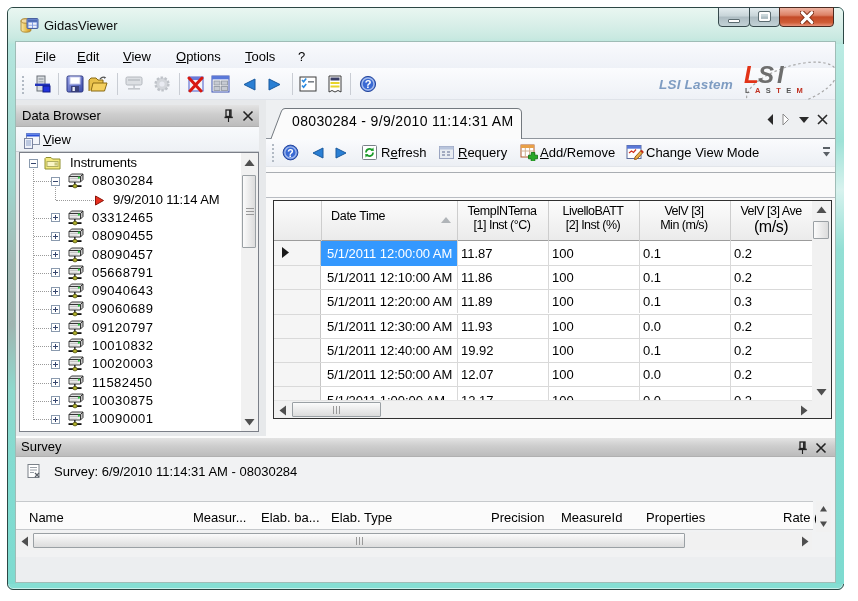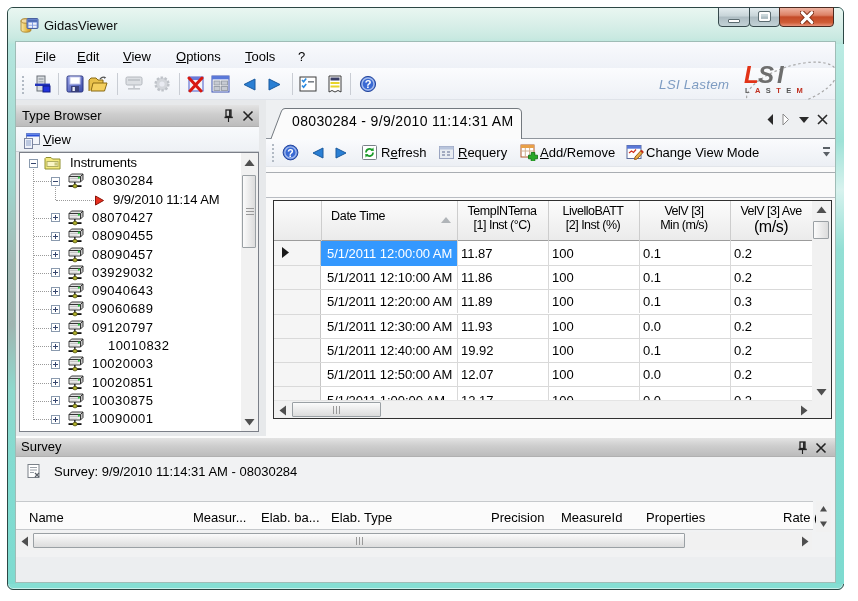--- a/index.html
+++ b/index.html
@@ -140,32 +140,32 @@
         <rect x="3.5" y="2.5" width="9" height="3" fill="#3a3e66"></rect>
         <rect x="3.5" y="7" width="9" height="2" fill="#e8d42a"></rect>
         <rect x="3.5" y="10.5" width="9" height="2" fill="#e8d42a"></rect>
       </svg>
       <div class="tsep" style="left:334px;top:5px"></div>
       <svg class="abs" style="left:343px;top:7px" width="18" height="18" viewBox="0 0 18 18">
         <circle cx="9" cy="9" r="7.6" fill="#3a6ad4" stroke="#28489c"></circle>
         <circle cx="9" cy="9" r="6" fill="none" stroke="#ffffff" stroke-opacity="0.55" stroke-width="1.4"></circle>
         <text x="9" y="13" font-size="11" font-weight="bold" fill="#fff" text-anchor="middle" font-family="Liberation Sans,sans-serif">?</text>
       </svg>
-      <div class="txt" style="left:643px;top:9px;font-style:italic;font-weight:normal;font-size:13.5px;color:#7e9cc2;letter-spacing:0.2px">LSI Lastem</div>
+      <div class="txt" style="left:643px;top:9px;font-style:italic;font-weight:bold;font-size:13.5px;color:#7e9cc2;letter-spacing:0.2px">LSI Lastem</div>
       <svg class="abs" style="left:720px;top:-24px" width="118px" height="78" viewBox="0 0 118 78">
         <ellipse cx="55" cy="37" rx="47" ry="19" fill="none" stroke="#a8a8a8" stroke-width="1.2" stroke-dasharray="2.5 2.5" transform="rotate(-18 69 37)"></ellipse>
         <text x="8" y="39" font-size="24" font-weight="bold" font-style="italic" fill="#e23317" font-family="Liberation Sans,sans-serif">L</text>
         <text x="22" y="39" font-size="24" font-weight="bold" font-style="italic" fill="#6e6e6e" font-family="Liberation Sans,sans-serif" letter-spacing="3">SI</text>
         <text x="9" y="49" font-size="7.5" font-weight="bold" fill="#555" font-family="Liberation Sans,sans-serif" letter-spacing="5.4">L<tspan fill="#c03020">A</tspan>S<tspan fill="#c03020">T</tspan>E<tspan fill="#c03020">M</tspan></text>
       </svg>
     </div>
     <div id="mainzone"></div>
 
     <div class="abs hdrbar" style="left:0;top:63px;width:243px;height:22px">
-      <div class="txt" style="left:6px;top:3px">Type Browser</div>
+      <div class="txt" style="left:6px;top:3px">Data Browser</div>
       <svg class="abs" style="left:207px;top:4px" width="12" height="14" viewBox="0 0 12 14">
         <rect x="3" y="1" width="5" height="6.5" fill="none" stroke="#222" stroke-width="1.3"></rect>
         <line x1="6.9" y1="1" x2="6.9" y2="7.5" stroke="#222" stroke-width="1.7"></line>
         <line x1="1.5" y1="8.4" x2="9.8" y2="8.4" stroke="#222" stroke-width="1.5"></line>
         <line x1="5.5" y1="9" x2="5.5" y2="13" stroke="#222" stroke-width="1.1"></line>
       </svg>
       <svg class="abs" style="left:226px;top:5px" width="12" height="12" viewBox="0 0 12 12">
         <path d="M1.5,1.5 L10.5,10.5 M10.5,1.5 L1.5,10.5" stroke="#222" stroke-width="1.6"></path>
       </svg>
     </div>
@@ -220,21 +220,21 @@
             <path d="M2,3.5 L13.5,3.5 L13.5,9 L2,9 Z" fill="#f0f0f0" stroke="#2a2a2a" stroke-width="0.9"></path>
             <path d="M2,3.5 L4.5,1 L16,1 L13.5,3.5 Z" fill="#e0e0e0" stroke="#2a2a2a" stroke-width="0.9"></path>
             <path d="M13.5,3.5 L16,1 L16,6.5 L13.5,9 Z" fill="#c6c6c6" stroke="#2a2a2a" stroke-width="0.9"></path>
             <rect x="3.2" y="4.8" width="9" height="1.3" fill="#c4c4c4"></rect>
             <rect x="3.2" y="6.9" width="7" height="1" fill="#d8d8d8"></rect>
             <circle cx="11.9" cy="4.7" r="1.1" fill="#2ec840"></circle>
             <rect x="7.2" y="9" width="1.3" height="3.2" fill="#111"></rect>
             <rect x="1.5" y="12.2" width="13" height="1.8" fill="#111"></rect>
             <ellipse cx="8" cy="13.1" rx="2.2" ry="1.8" fill="#b0b02a" stroke="#50500e" stroke-width="0.8"></ellipse>
           </svg>
-      <div class="txt" style="left:72px;top:56.9px;letter-spacing:0.45px">08070427</div>
+      <div class="txt" style="left:72px;top:56.9px;letter-spacing:0.45px">03312465</div>
       <div class="abs" style="left:14px;top:83.2px;width:17px;height:1px;border-top:1px dotted #9a9a9a"></div>
       <div class="abs" style="left:31px;top:78.7px;width:9px;height:9px;background:#fff;border:1px solid #8a9aae"></div>
           <div class="abs" style="left:33px;top:82.7px;width:5px;height:1px;background:#36466e"></div>
           <div class="abs" style="left:35px;top:80.7px;width:1px;height:5px;background:#36466e"></div>
       <svg class="abs" style="left:47px;top:75.2px" width="19" height="17" viewBox="0 0 19 17">
             <path d="M2,3.5 L13.5,3.5 L13.5,9 L2,9 Z" fill="#f0f0f0" stroke="#2a2a2a" stroke-width="0.9"></path>
             <path d="M2,3.5 L4.5,1 L16,1 L13.5,3.5 Z" fill="#e0e0e0" stroke="#2a2a2a" stroke-width="0.9"></path>
             <path d="M13.5,3.5 L16,1 L16,6.5 L13.5,9 Z" fill="#c6c6c6" stroke="#2a2a2a" stroke-width="0.9"></path>
             <rect x="3.2" y="4.8" width="9" height="1.3" fill="#c4c4c4"></rect>
             <rect x="3.2" y="6.9" width="7" height="1" fill="#d8d8d8"></rect>
@@ -268,21 +268,21 @@
             <path d="M2,3.5 L13.5,3.5 L13.5,9 L2,9 Z" fill="#f0f0f0" stroke="#2a2a2a" stroke-width="0.9"></path>
             <path d="M2,3.5 L4.5,1 L16,1 L13.5,3.5 Z" fill="#e0e0e0" stroke="#2a2a2a" stroke-width="0.9"></path>
             <path d="M13.5,3.5 L16,1 L16,6.5 L13.5,9 Z" fill="#c6c6c6" stroke="#2a2a2a" stroke-width="0.9"></path>
             <rect x="3.2" y="4.8" width="9" height="1.3" fill="#c4c4c4"></rect>
             <rect x="3.2" y="6.9" width="7" height="1" fill="#d8d8d8"></rect>
             <circle cx="11.9" cy="4.7" r="1.1" fill="#2ec840"></circle>
             <rect x="7.2" y="9" width="1.3" height="3.2" fill="#111"></rect>
             <rect x="1.5" y="12.2" width="13" height="1.8" fill="#111"></rect>
             <ellipse cx="8" cy="13.1" rx="2.2" ry="1.8" fill="#b0b02a" stroke="#50500e" stroke-width="0.8"></ellipse>
           </svg>
-      <div class="txt" style="left:72px;top:111.8px;letter-spacing:0.45px">03929032</div>
+      <div class="txt" style="left:72px;top:111.8px;letter-spacing:0.45px">05668791</div>
       <div class="abs" style="left:14px;top:138.1px;width:17px;height:1px;border-top:1px dotted #9a9a9a"></div>
       <div class="abs" style="left:31px;top:133.6px;width:9px;height:9px;background:#fff;border:1px solid #8a9aae"></div>
           <div class="abs" style="left:33px;top:137.6px;width:5px;height:1px;background:#36466e"></div>
           <div class="abs" style="left:35px;top:135.6px;width:1px;height:5px;background:#36466e"></div>
       <svg class="abs" style="left:47px;top:130.1px" width="19" height="17" viewBox="0 0 19 17">
             <path d="M2,3.5 L13.5,3.5 L13.5,9 L2,9 Z" fill="#f0f0f0" stroke="#2a2a2a" stroke-width="0.9"></path>
             <path d="M2,3.5 L4.5,1 L16,1 L13.5,3.5 Z" fill="#e0e0e0" stroke="#2a2a2a" stroke-width="0.9"></path>
             <path d="M13.5,3.5 L16,1 L16,6.5 L13.5,9 Z" fill="#c6c6c6" stroke="#2a2a2a" stroke-width="0.9"></path>
             <rect x="3.2" y="4.8" width="9" height="1.3" fill="#c4c4c4"></rect>
             <rect x="3.2" y="6.9" width="7" height="1" fill="#d8d8d8"></rect>
@@ -332,21 +332,21 @@
             <path d="M2,3.5 L13.5,3.5 L13.5,9 L2,9 Z" fill="#f0f0f0" stroke="#2a2a2a" stroke-width="0.9"></path>
             <path d="M2,3.5 L4.5,1 L16,1 L13.5,3.5 Z" fill="#e0e0e0" stroke="#2a2a2a" stroke-width="0.9"></path>
             <path d="M13.5,3.5 L16,1 L16,6.5 L13.5,9 Z" fill="#c6c6c6" stroke="#2a2a2a" stroke-width="0.9"></path>
             <rect x="3.2" y="4.8" width="9" height="1.3" fill="#c4c4c4"></rect>
             <rect x="3.2" y="6.9" width="7" height="1" fill="#d8d8d8"></rect>
             <circle cx="11.9" cy="4.7" r="1.1" fill="#2ec840"></circle>
             <rect x="7.2" y="9" width="1.3" height="3.2" fill="#111"></rect>
             <rect x="1.5" y="12.2" width="13" height="1.8" fill="#111"></rect>
             <ellipse cx="8" cy="13.1" rx="2.2" ry="1.8" fill="#b0b02a" stroke="#50500e" stroke-width="0.8"></ellipse>
           </svg>
-      <div class="txt" style="left:88px;top:185.0px;letter-spacing:0.45px">10010832</div>
+      <div class="txt" style="left:72px;top:185.0px;letter-spacing:0.45px">10010832</div>
       <div class="abs" style="left:14px;top:211.3px;width:17px;height:1px;border-top:1px dotted #9a9a9a"></div>
       <div class="abs" style="left:31px;top:206.8px;width:9px;height:9px;background:#fff;border:1px solid #8a9aae"></div>
           <div class="abs" style="left:33px;top:210.8px;width:5px;height:1px;background:#36466e"></div>
           <div class="abs" style="left:35px;top:208.8px;width:1px;height:5px;background:#36466e"></div>
       <svg class="abs" style="left:47px;top:203.3px" width="19" height="17" viewBox="0 0 19 17">
             <path d="M2,3.5 L13.5,3.5 L13.5,9 L2,9 Z" fill="#f0f0f0" stroke="#2a2a2a" stroke-width="0.9"></path>
             <path d="M2,3.5 L4.5,1 L16,1 L13.5,3.5 Z" fill="#e0e0e0" stroke="#2a2a2a" stroke-width="0.9"></path>
             <path d="M13.5,3.5 L16,1 L16,6.5 L13.5,9 Z" fill="#c6c6c6" stroke="#2a2a2a" stroke-width="0.9"></path>
             <rect x="3.2" y="4.8" width="9" height="1.3" fill="#c4c4c4"></rect>
             <rect x="3.2" y="6.9" width="7" height="1" fill="#d8d8d8"></rect>
@@ -364,21 +364,21 @@
             <path d="M2,3.5 L13.5,3.5 L13.5,9 L2,9 Z" fill="#f0f0f0" stroke="#2a2a2a" stroke-width="0.9"></path>
             <path d="M2,3.5 L4.5,1 L16,1 L13.5,3.5 Z" fill="#e0e0e0" stroke="#2a2a2a" stroke-width="0.9"></path>
             <path d="M13.5,3.5 L16,1 L16,6.5 L13.5,9 Z" fill="#c6c6c6" stroke="#2a2a2a" stroke-width="0.9"></path>
             <rect x="3.2" y="4.8" width="9" height="1.3" fill="#c4c4c4"></rect>
             <rect x="3.2" y="6.9" width="7" height="1" fill="#d8d8d8"></rect>
             <circle cx="11.9" cy="4.7" r="1.1" fill="#2ec840"></circle>
             <rect x="7.2" y="9" width="1.3" height="3.2" fill="#111"></rect>
             <rect x="1.5" y="12.2" width="13" height="1.8" fill="#111"></rect>
             <ellipse cx="8" cy="13.1" rx="2.2" ry="1.8" fill="#b0b02a" stroke="#50500e" stroke-width="0.8"></ellipse>
           </svg>
-      <div class="txt" style="left:72px;top:221.6px;letter-spacing:0.45px">10020851</div>
+      <div class="txt" style="left:72px;top:221.6px;letter-spacing:0.45px">11582450</div>
       <div class="abs" style="left:14px;top:247.9px;width:17px;height:1px;border-top:1px dotted #9a9a9a"></div>
       <div class="abs" style="left:31px;top:243.4px;width:9px;height:9px;background:#fff;border:1px solid #8a9aae"></div>
           <div class="abs" style="left:33px;top:247.4px;width:5px;height:1px;background:#36466e"></div>
           <div class="abs" style="left:35px;top:245.4px;width:1px;height:5px;background:#36466e"></div>
       <svg class="abs" style="left:47px;top:239.9px" width="19" height="17" viewBox="0 0 19 17">
             <path d="M2,3.5 L13.5,3.5 L13.5,9 L2,9 Z" fill="#f0f0f0" stroke="#2a2a2a" stroke-width="0.9"></path>
             <path d="M2,3.5 L4.5,1 L16,1 L13.5,3.5 Z" fill="#e0e0e0" stroke="#2a2a2a" stroke-width="0.9"></path>
             <path d="M13.5,3.5 L16,1 L16,6.5 L13.5,9 Z" fill="#c6c6c6" stroke="#2a2a2a" stroke-width="0.9"></path>
             <rect x="3.2" y="4.8" width="9" height="1.3" fill="#c4c4c4"></rect>
             <rect x="3.2" y="6.9" width="7" height="1" fill="#d8d8d8"></rect>
@@ -616,21 +616,21 @@
       <svg class="abs" style="left:799px;top:4px" width="12" height="12" viewBox="0 0 12 12">
         <path d="M1.5,1.5 L10.5,10.5 M10.5,1.5 L1.5,10.5" stroke="#222" stroke-width="1.6"></path>
       </svg>
     </div>
     <div class="abs" style="left:0;top:415px;width:819px;height:100px;background:#f1f2f3">
       <svg class="abs" style="left:10px;top:6px" width="15" height="16" viewBox="0 0 15 16">
         <rect x="2" y="1.5" width="11" height="13" fill="#fff" stroke="#7a8088"></rect>
         <path d="M4,4.5 h7 M4,7 h7 M4,9.5 h4" stroke="#9aa0a8" stroke-width="1"></path>
         <path d="M9,10 l4,4 M13,10 l-4,4" stroke="#5a6068" stroke-width="1.2"></path>
       </svg>
-      <div class="txt" style="left:38px;top:7px">Survey: 9/9/2010 11:14:31 AM - 08030284</div>
+      <div class="txt" style="left:38px;top:7px">Survey: 6/9/2010 11:14:31 AM - 08030284</div>
 
       <div class="abs" style="left:0;top:44px;width:797px;height:29px;background:#fbfbfb;border-top:1px solid #c6c9cc;border-bottom:1px solid #c6c9cc">
         <div class="txt" style="left:13px;top:8px">Name</div>
         <div class="txt" style="left:177px;top:8px">Measur...</div>
         <div class="txt" style="left:245px;top:8px">Elab. ba...</div>
         <div class="txt" style="left:315px;top:8px">Elab. Type</div>
         <div class="txt" style="left:475px;top:8px">Precision</div>
         <div class="txt" style="left:545px;top:8px">MeasureId</div>
         <div class="txt" style="left:630px;top:8px">Properties</div>
         <div class="txt" style="left:767px;top:8px">Rate (</div>

